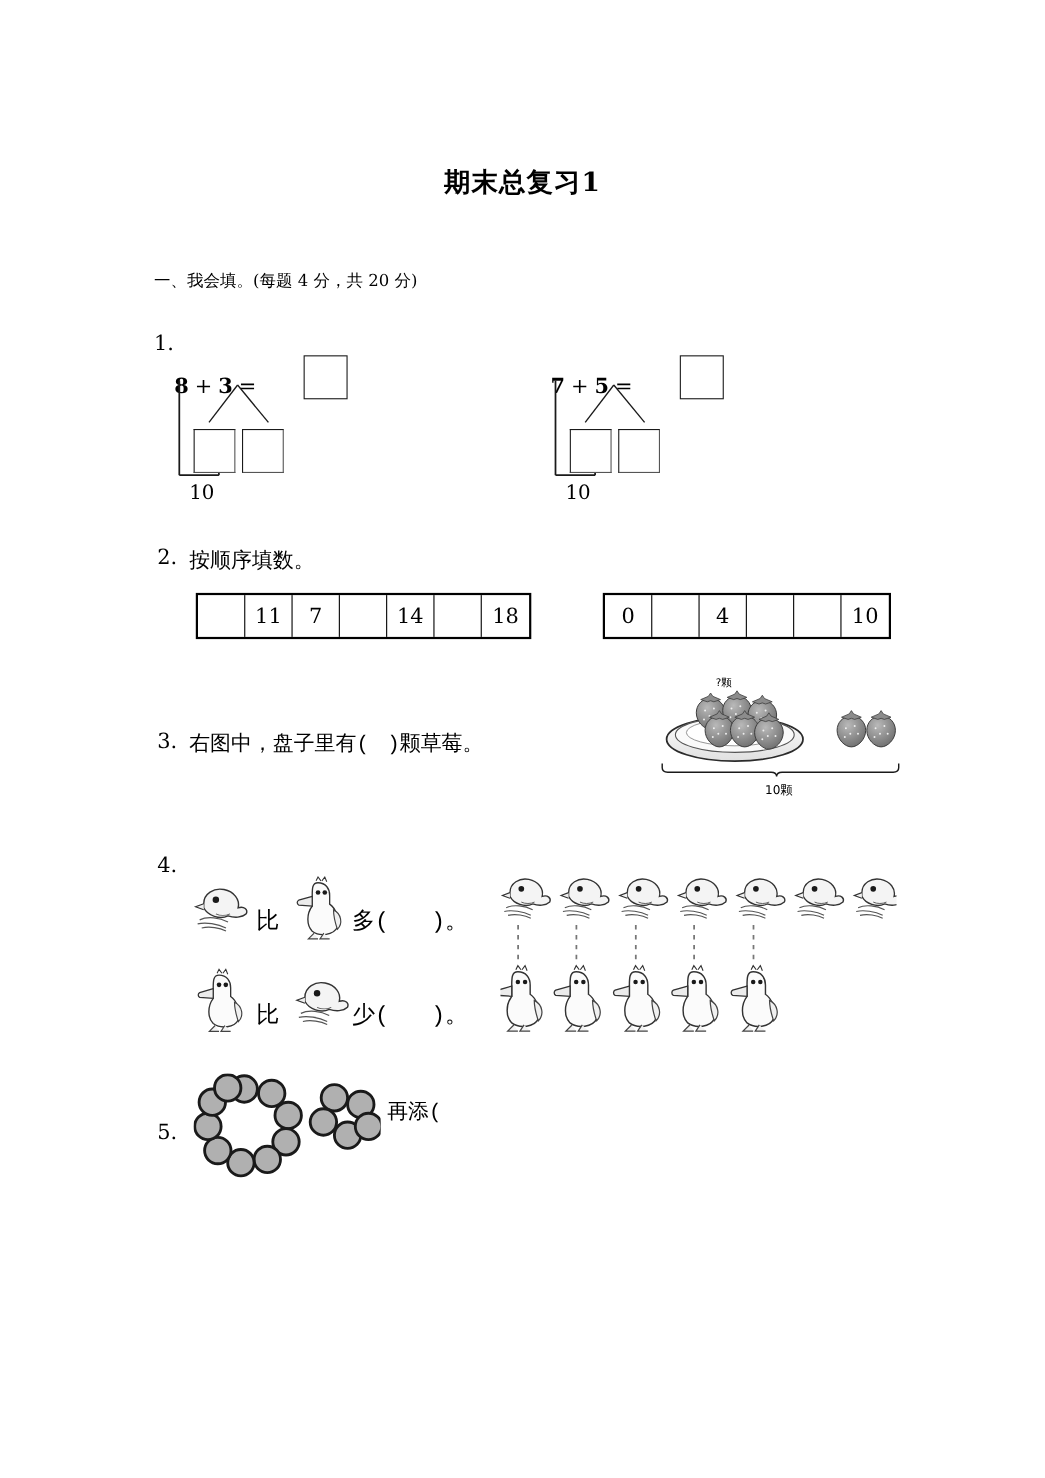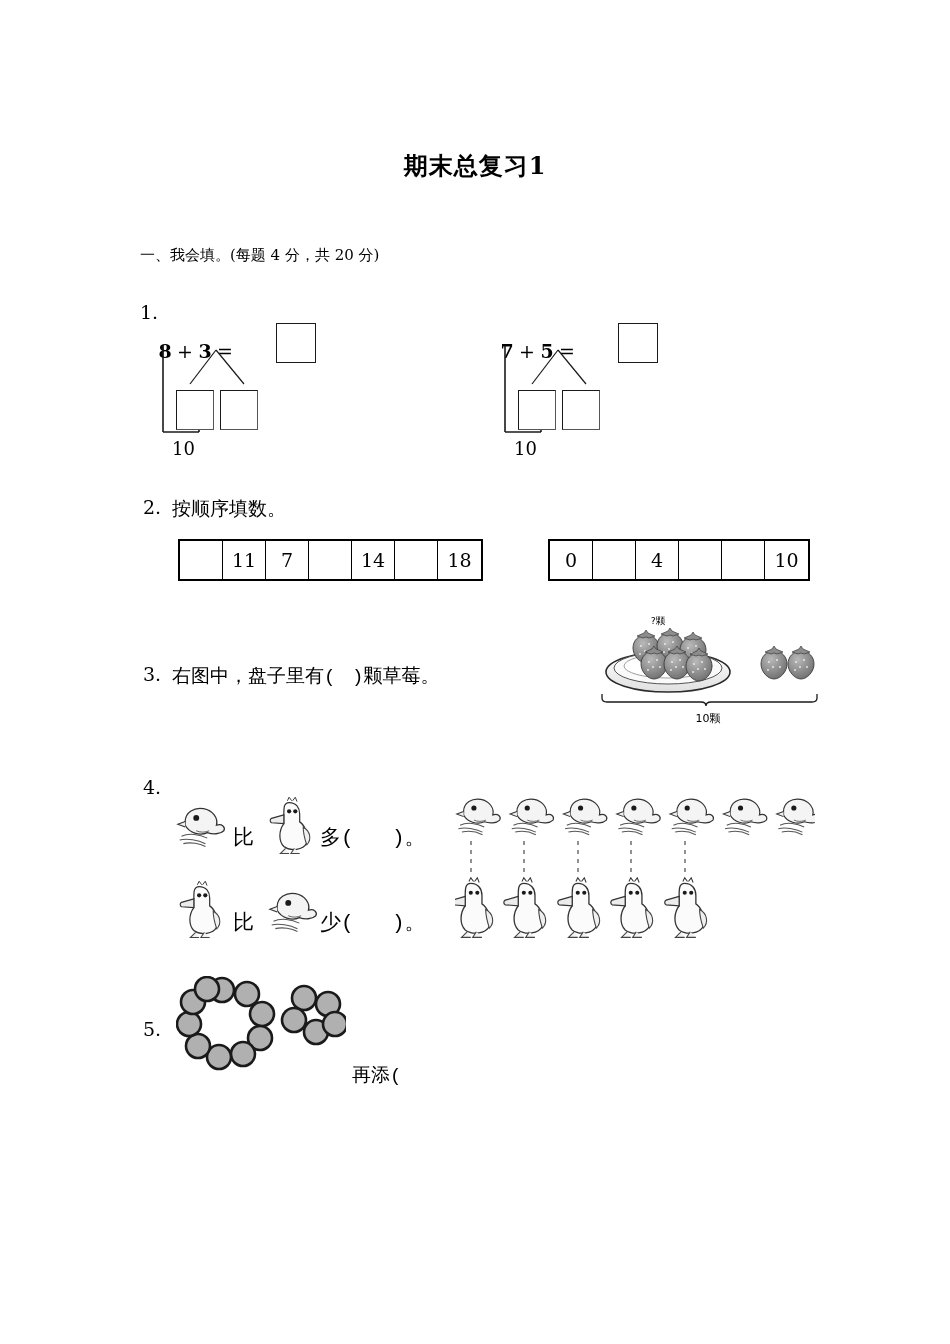--- a/index.html
+++ b/index.html
@@ -405,16 +405,16 @@
       <g fill="#b0b0b0" stroke="#1a1a1a" stroke-width="2.6">
         <circle cx="128" cy="22" r="12"></circle>
         <circle cx="152" cy="28" r="12"></circle>
         <circle cx="118" cy="44" r="12"></circle>
         <circle cx="140" cy="56" r="12"></circle>
         <circle cx="159" cy="48" r="12"></circle>
       </g>
     </svg>
   </div>
 
-  <div class="qtext" style="left:352px; top:1044px;">再添(</div>
+  <div class="qtext" style="left:352px; top:979px;">再添(</div>
   <div class="qtext" style="left:408px; top:1000px;"></div>
 
 </div>
 
 </body></html>

